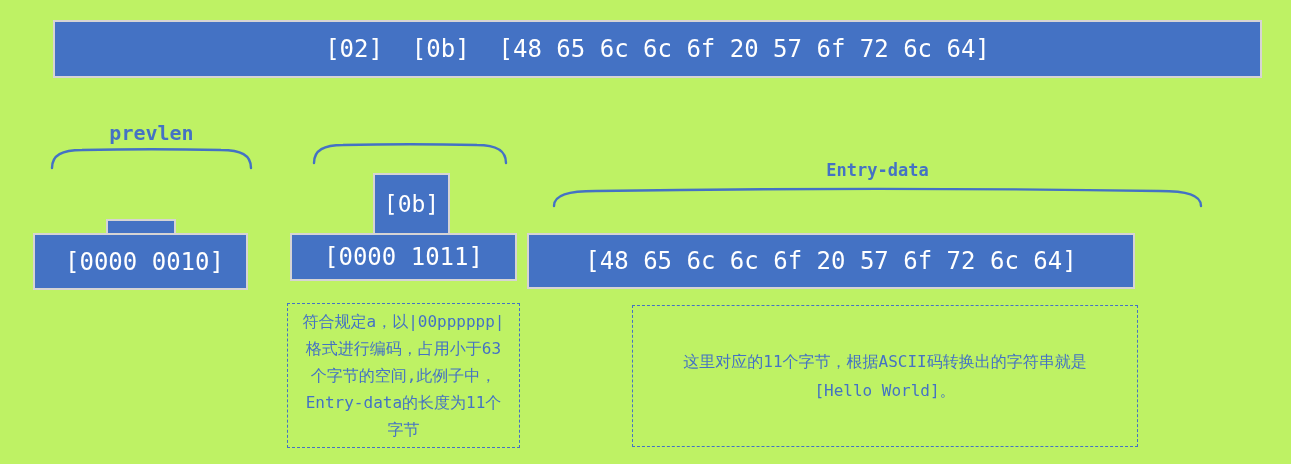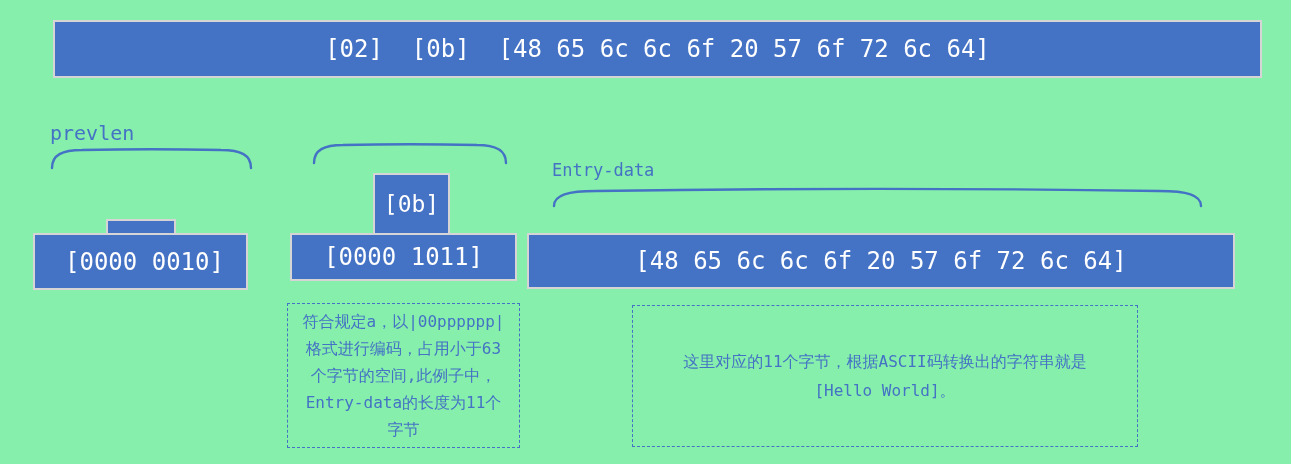--- a/index.html
+++ b/index.html
@@ -5,21 +5,21 @@
   html, body {
     margin: 0;
     padding: 0;
     background: #ffffff;
     font-family: "DejaVu Sans", "Liberation Sans", sans-serif;
   }
   .stage {
     position: relative;
     width: 1291px;
     height: 464px;
-    background: #86efac;
+    background: #bef264;
     overflow: hidden;
   }
 
   
   .bluebox {
     position: absolute;
     background: #4472c4;
     border: 2px solid #d6d4d4;
     box-sizing: border-box;
     display: flex;
@@ -31,22 +31,23 @@
   }
   .topbar { left: 53px; top: 20px; width: 1209px; height: 58px; font-size: 24px; }
   .bytebox { font-size: 23px; }
   .bitsbox { font-size: 24px; }
 
   
   .seclabel {
     position: absolute;
     color: #4472c4;
     font-family: "DejaVu Sans Mono", "Liberation Mono", monospace;
-    font-weight: normal;
+    font-weight: bold;
     font-size: 20px;
+    text-align: center;
     white-space: pre;
   }
 
   
   .brace { position: absolute; }
   .brace path {
     fill: none;
     stroke: #4472c4;
     stroke-width: 2.4;
     stroke-linecap: round;
@@ -76,21 +77,21 @@
   .bytebox-prevlen { left: 106px; top: 175px; width: 70px;  height: 60px; margin-top: 44px; }
   .bitsbox-prevlen { left: 33px;  top: 233px; width: 215px; height: 57px; padding-left: 8px; }
 
   .label-encoding   { left: 312px; top: 116px; width: 196px; }
   .brace-encoding   { left: 312px; top: 141px; }
   .bytebox-encoding { left: 366px; top: 173px; width: 77px;  height: 62px; margin-left: 7px; }
   .bitsbox-encoding { left: 290px; top: 233px; width: 227px; height: 48px; }
 
   .label-entrydata   { left: 552px; top: 160px; width: 651px; font-size: 17px; }
   .brace-entrydata   { left: 552px; top: 186px; }
-  .bitsbox-entrydata { left: 527px; top: 233px; width: 708px; height: 56px; }
+  .bitsbox-entrydata { left: 527px; top: 233px; width: 608px; height: 56px; }
 </style>
 </head>
 <body>
 
 <div class="stage">
 
   <div class="bluebox topbar">
     <span>[02]  [0b]  [48 65 6c 6c 6f 20 57 6f 72 6c 64]</span>
   </div>
 

